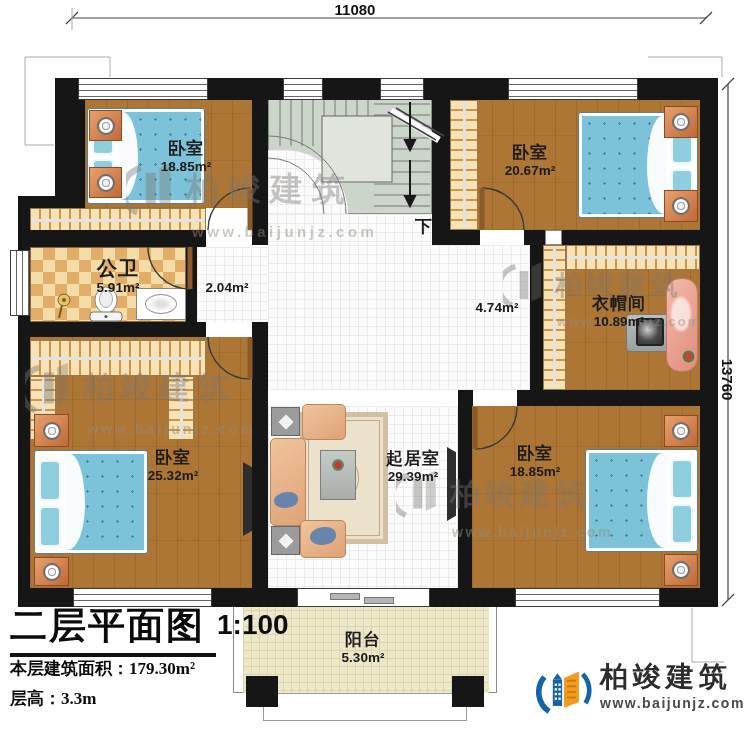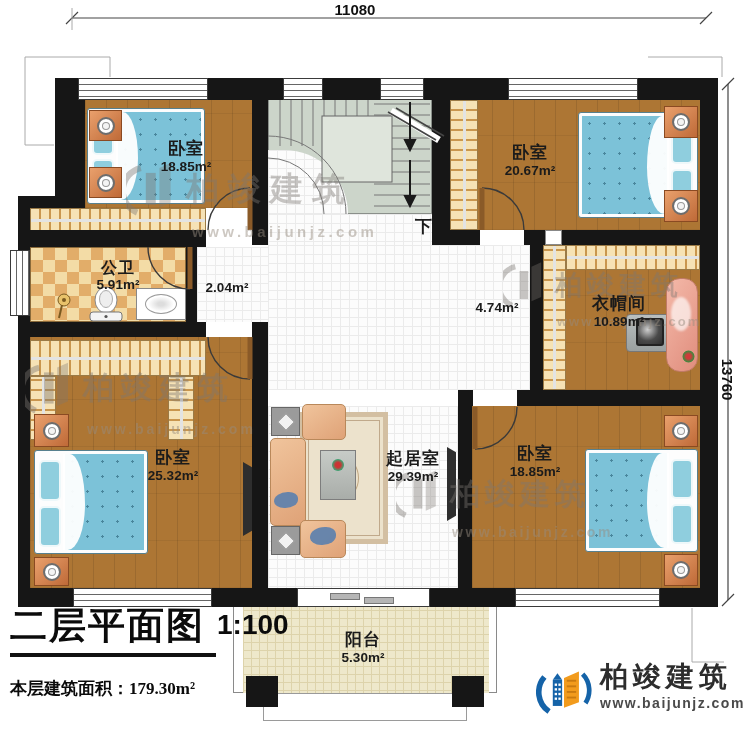--- a/index.html
+++ b/index.html
@@ -75,32 +75,32 @@
   .chaise i{position:absolute;left:4px;top:18px;width:20px;height:34px;border-radius:50%;background:rgba(255,255,255,.65);filter:blur(1px);}
   .flower{position:absolute;width:13px;height:13px;border-radius:50%;background:radial-gradient(#d03a3a 25%,#3f8a3f 60%,transparent 70%);}
   .sinkc{position:absolute;background:#fff;border:1px solid #888;}
   .sinkc i{position:absolute;left:50%;top:50%;width:32px;height:20px;transform:translate(-50%,-50%);
     border-radius:50%;background:radial-gradient(#ddd 15%,#fff 60%);border:1px solid #999;}
   .outline{position:absolute;border:1px solid #8a8a8a;background:transparent;}
   
   .lbl{position:absolute;transform:translate(-50%,-50%);text-align:center;color:#1b1b1b;white-space:nowrap;line-height:1.15;}
   .lbl .nm{display:block;font-size:17px;font-weight:800;letter-spacing:1px;}
   .lbl .ar{display:block;font-size:13.5px;font-weight:700;}
-  .lbl.small .nm{font-size:16px;}
+  .lbl.small .nm{font-size:20px;}
   .dimlbl{position:absolute;font-size:15px;font-weight:700;color:#111;text-align:center;}
   .wm{position:absolute;color:rgba(125,120,114,.42);pointer-events:none;}
   .wm .row{display:flex;align-items:center;gap:8px;}
   .wm .gl{flex:0 0 auto;}
   .wm .tx{font-weight:900;white-space:nowrap;}
   .wm .url{font-weight:800;white-space:nowrap;color:rgba(150,140,128,.48);}
   #titleblock{position:absolute;left:10px;top:601px;color:#0b0b0b;}
   #titleblock .t1{font-size:37px;font-weight:900;letter-spacing:2px;display:inline-block;}
   #titleblock .sc{font-size:28px;font-weight:700;margin-left:12px;display:inline-block;vertical-align:4px;}
   #titleblock .rule{width:206px;height:4px;background:#111;margin-top:2px;}
-  #titleblock .t2{font-family:"Liberation Serif","DejaVu Serif",serif;font-size:17px;font-weight:700;margin-top:20px;}
+  #titleblock .t2{font-family:"Liberation Serif","DejaVu Serif",serif;font-size:17px;font-weight:700;margin-top:0;}
   #titleblock .t3{font-family:"Liberation Serif","DejaVu Serif",serif;font-size:17px;font-weight:700;margin-top:7px;}
   #logo{position:absolute;left:536px;top:662px;display:flex;align-items:flex-start;gap:8px;}
   #logo .nm{font-size:28px;font-weight:900;color:#2d2d2d;letter-spacing:5px;line-height:1.1;}
   #logo .url{font-size:14px;font-weight:800;color:#4a4a4a;letter-spacing:1.5px;margin-top:2px;}
   svg{display:block;}
 </style>
 </head>
 <body>
 
 <div id="canvas">
@@ -401,20 +401,21 @@
       <span class="ar">5.30m²</span>
   </div>
 
   <div class="dimlbl" style="left:325px;top:1px;width:60px;">11080</div>
   <div class="dimlbl" style="left:697px;top:371px;width:60px;transform:rotate(90deg);">13760</div>
 
   <div id="titleblock">
     <span class="t1">二层平面图</span><span class="sc">1:100</span>
     <div class="rule"></div>
     <div class="t2">本层建筑面积：179.30m²</div>
+    <div class="t3">层高：3.3m</div>
   </div>
 
   <div id="logo">
     <svg width="56" height="58" viewBox="0 0 60 60">
       <path d="M14 52 A25 25 0 0 1 9 15" stroke="#1563a8" stroke-width="6" fill="none"></path>
       <path d="M50 12 A25 25 0 0 1 53 43" stroke="#1563a8" stroke-width="5" fill="none"></path>
       <polygon points="30,16 46,9 46,42 30,48" fill="#f29b1d"></polygon>
       <rect x="18" y="18" width="10" height="28" fill="#1563a8"></rect>
       <polygon points="18,18 23,11 28,18" fill="#1563a8"></polygon>
       <g fill="#fff">

